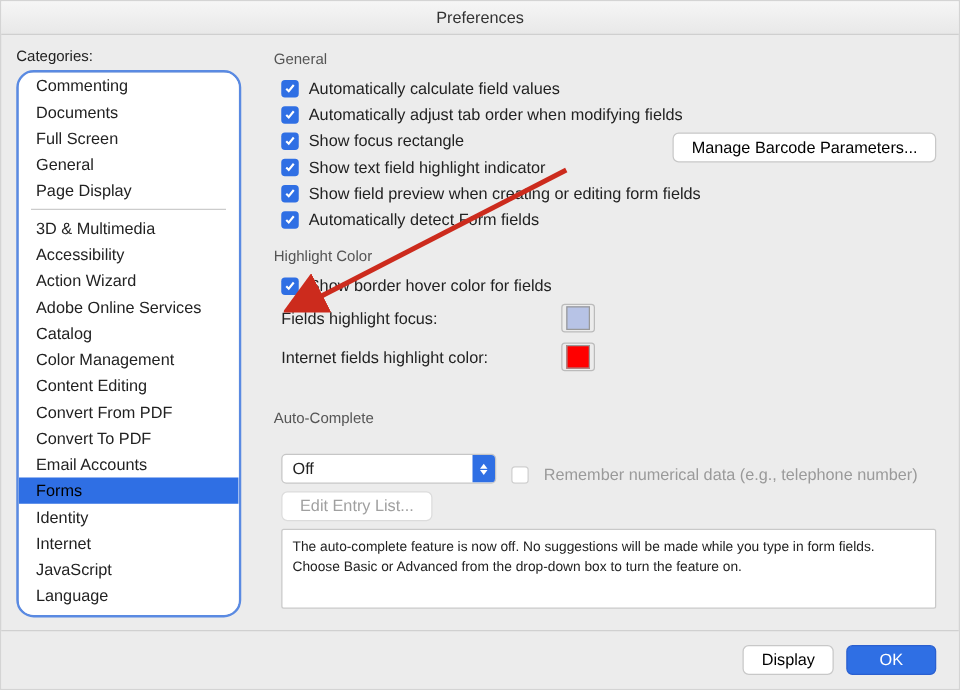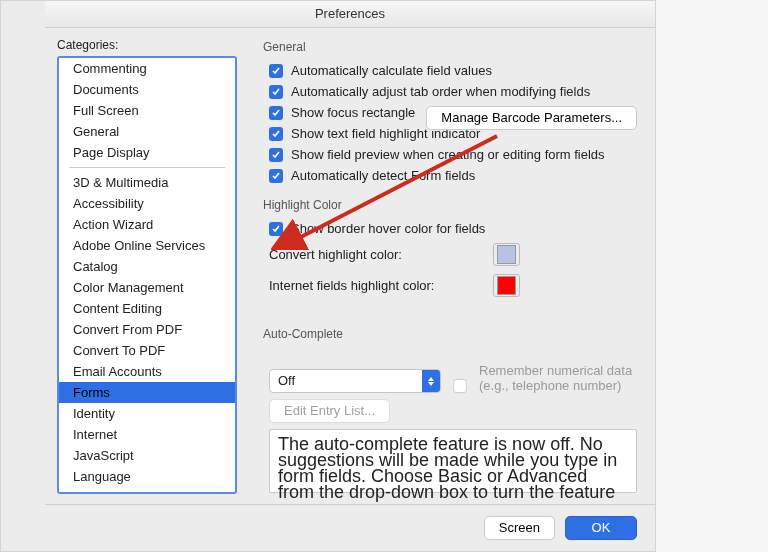--- a/index.html
+++ b/index.html
@@ -4,29 +4,28 @@
 <style>
   html, body {
     margin: 0;
     padding: 0;
     font-family: -apple-system, "Helvetica Neue", Arial, sans-serif;
     font-size: 13px;
     color: #222;
     background: #f6f6f6;
   }
   .window {
-    width: 656px;
+    width: 768px;
     height: 552px;
     background: #ececec;
     box-sizing: border-box;
     display: flex;
     flex-direction: column;
     border: 1px solid #d4d4d4;
     position: relative;
-    padding-left: 44px;
   }
   .titlebar {
     height: 26px;
     line-height: 26px;
     text-align: center;
     background: linear-gradient(#f6f6f6, #e8e8e8);
     border-bottom: 1px solid #cfcfcf;
     font-size: 13px;
     color: #333;
   }
@@ -44,21 +43,21 @@
     justify-content: center;
   }
   .sidebar-label {
     margin-bottom: 4px;
     font-size: 12px;
   }
   .listbox {
     flex: 1;
     background: #fff;
     border: 2px solid #5a8ae2;
-    border-radius: 3px;
+    border-radius: 14px;
     overflow-y: auto;
     box-sizing: border-box;
     position: relative;
   }
   .list-item {
     padding: 2px 4px 2px 14px;
     line-height: 17px;
     cursor: default;
     white-space: nowrap;
   }
@@ -195,21 +194,21 @@
     border-right: 3px solid transparent;
   }
   .tri-up { border-bottom: 4px solid #fff; }
   .tri-down { border-top: 4px solid #fff; }
   .textarea-box {
     background: #fff;
     border: 1px solid #c9c9c9;
     border-radius: 2px;
     padding: 6px 8px;
     height: 50px;
-    font-size: 18px;
+    font-size: 11px;
     color: #222;
     line-height: 16px;
     margin-top: 6px;
   }
   .link {
     color: #2158d8;
     text-decoration: underline;
     font-size: 12.5px;
     margin-top: 10px;
     display: inline-block;
@@ -337,21 +336,21 @@
         <div class="indent">
           <div class="check-row">
             <span class="mac-checkbox checked">
                 <svg width="10" height="10" viewBox="0 0 10 10">
                   <polyline points="2,5 4,7 8,2" stroke="#fff" stroke-width="1.7" fill="none"></polyline>
                 </svg>
               </span>
             <span>Show border hover color for fields</span>
           </div>
           <div class="hrow">
-            <span class="hrow-label">Convert highlight color:</span>
+            <span class="hrow-label">Fields highlight focus:</span>
             <span class="color-swatch-wrap">
               <span class="color-swatch" id="swatch-fields" style="background: rgb(183, 195, 230);"></span>
             </span>
           </div>
           <div class="hrow">
             <span class="hrow-label">Internet fields highlight color:</span>
             <span class="color-swatch-wrap">
               <span class="color-swatch" id="swatch-required" style="background: rgb(255, 0, 0);"></span>
             </span>
           </div>
@@ -388,17 +387,17 @@
           </marker>
         </defs>
         <line x1="226" y1="6" x2="24" y2="110" stroke="#cc2b1d" stroke-width="4" marker-end="url(#ah)"></line>
       </svg>
 
     </div>
 
   </div>
 
   <div class="footer">
-    <button class="push-button">Screen</button>
+    <button class="push-button">Display</button>
     <button class="push-button default" style="min-width:72px;">OK</button>
   </div>
 
 </div>
 
 </body></html>

